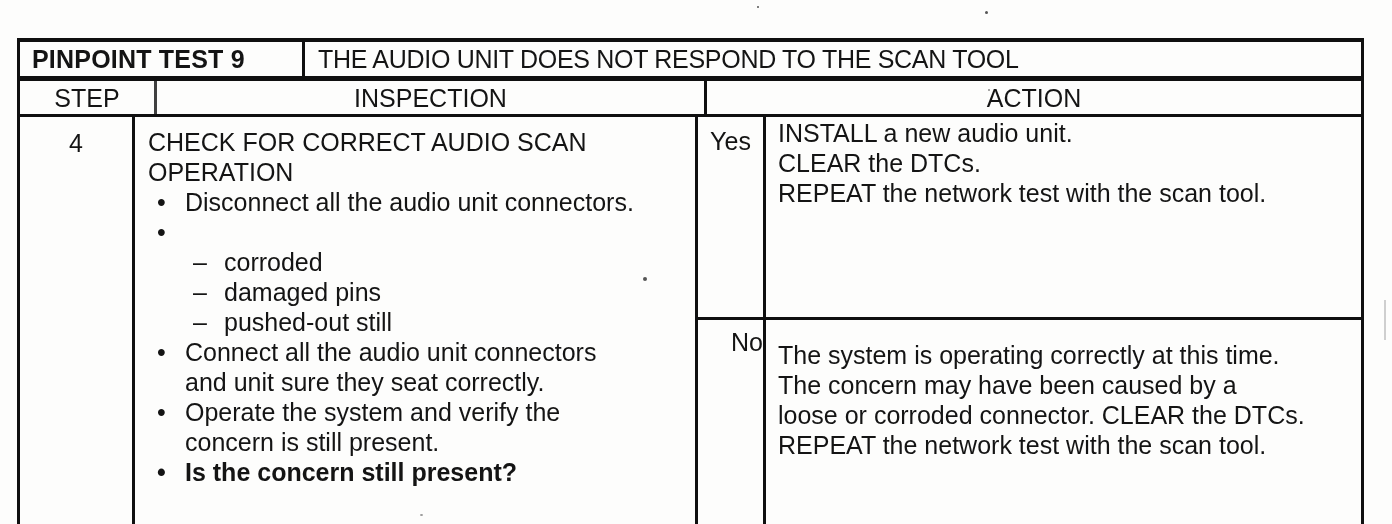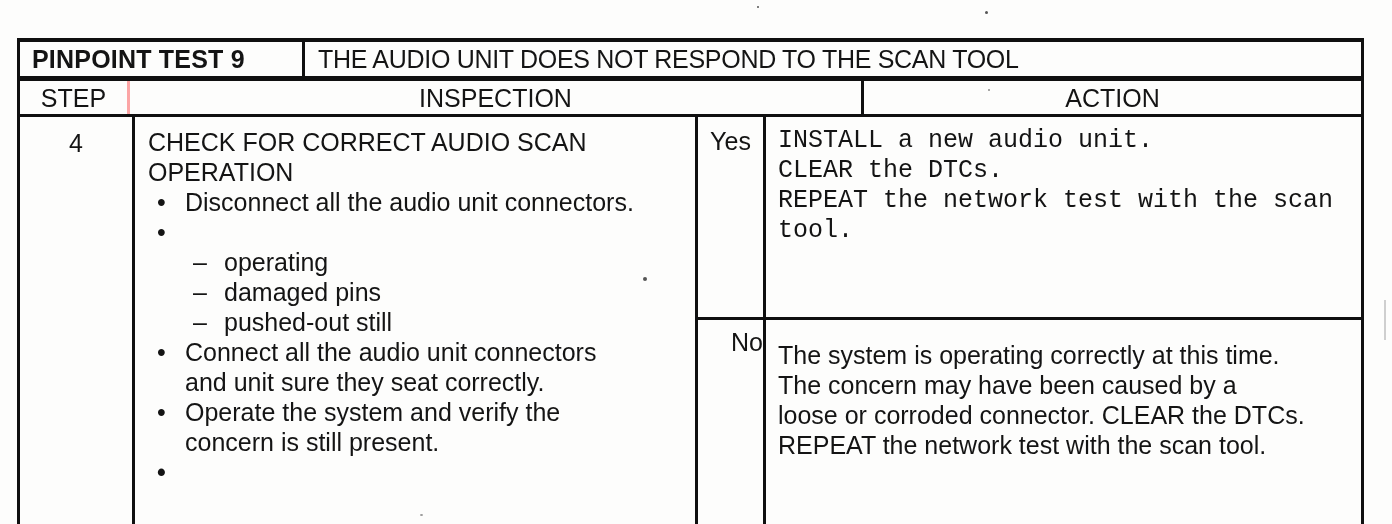--- a/index.html
+++ b/index.html
@@ -49,22 +49,22 @@
     white-space: nowrap;
     text-align: right;
   }
   .row2 {
     height: 36px;
     border-bottom: 3px solid #101010;
     display: flex;
     flex: none;
   }
   .row2 > div { display: flex; align-items: center; justify-content: center; }
-  .h-step  { width: 110px; border-right: 3px solid #fca5a5; flex: none; }
-  .h-insp  { width: 734px; border-right: 3px solid #101010; flex: none; }
+  .h-step  { width: 137px; border-right: 3px solid #404040; flex: none; }
+  .h-insp  { width: 550px; border-right: 3px solid #101010; flex: none; }
   .h-action{ flex: 1; }
   .body { flex: 1; display: flex; min-height: 0; }
   .col-step {
     width: 115px;
     border-right: 3px solid #101010;
     text-align: center;
     padding-top: 11px;
     flex: none;
   }
   .col-insp {
@@ -79,21 +79,21 @@
   .subrow-no  { flex: 1; }
   .cell-outcome {
     width: 68px;
     border-right: 3px solid #101010;
     text-align: center;
     flex: none;
   }
   .subrow-yes .cell-outcome { padding-top: 9px; }
   .subrow-no  .cell-outcome { padding-top: 7px; text-align: right; }
   .cell-action { flex: 1; padding-left: 12px; }
-  .subrow-yes .cell-action { padding-top: 9px; font-family: Liberation Mono, monospace; }
+  .subrow-yes .cell-action { padding-top: 1px; }
   .subrow-no  .cell-action { padding-top: 20px; }
   .pre { white-space: pre-line; }
   .insp-heading { white-space: pre-line; }
   .insp-list { margin-top: 0; }
   .li { display: flex; }
   .li .marker { flex: none; text-align: left; }
   .li-0 { margin-left: 9px; }
   .li-0 .marker { width: 28px; }
   .li-1 { margin-left: 45px; }
   .li-1 .marker { width: 31px; }
@@ -134,21 +134,21 @@
         <div class="insp-list">
           <div class="li li-0">
             <span class="marker">•</span>
             <span class="pre">Disconnect all the audio unit connectors.</span>
           </div>
           <div class="li li-0">
             <span class="marker">•</span>
           </div>
           <div class="li li-1">
             <span class="marker">–</span>
-            <span class="pre">operating</span>
+            <span class="pre">corroded</span>
           </div>
           <div class="li li-1">
             <span class="marker">–</span>
             <span class="pre">damaged pins</span>
           </div>
           <div class="li li-1">
             <span class="marker">–</span>
             <span class="pre">pushed-out still</span>
           </div>
           <div class="li li-0">
@@ -156,20 +156,21 @@
             <span class="pre">Connect all the audio unit connectors
 and unit sure they seat correctly.</span>
           </div>
           <div class="li li-0">
             <span class="marker">•</span>
             <span class="pre">Operate the system and verify the
 concern is still present.</span>
           </div>
           <div class="li li-0 li-bold">
             <span class="marker">•</span>
+            <span class="pre">Is the concern still present?</span>
           </div>
         </div>
       </div>
 
       <div class="col-right">
         <div class="subrow subrow-yes">
           <div class="cell-outcome">Yes</div>
           <div class="cell-action pre">INSTALL a new audio unit.
 CLEAR the DTCs.
 REPEAT the network test with the scan tool.</div>

